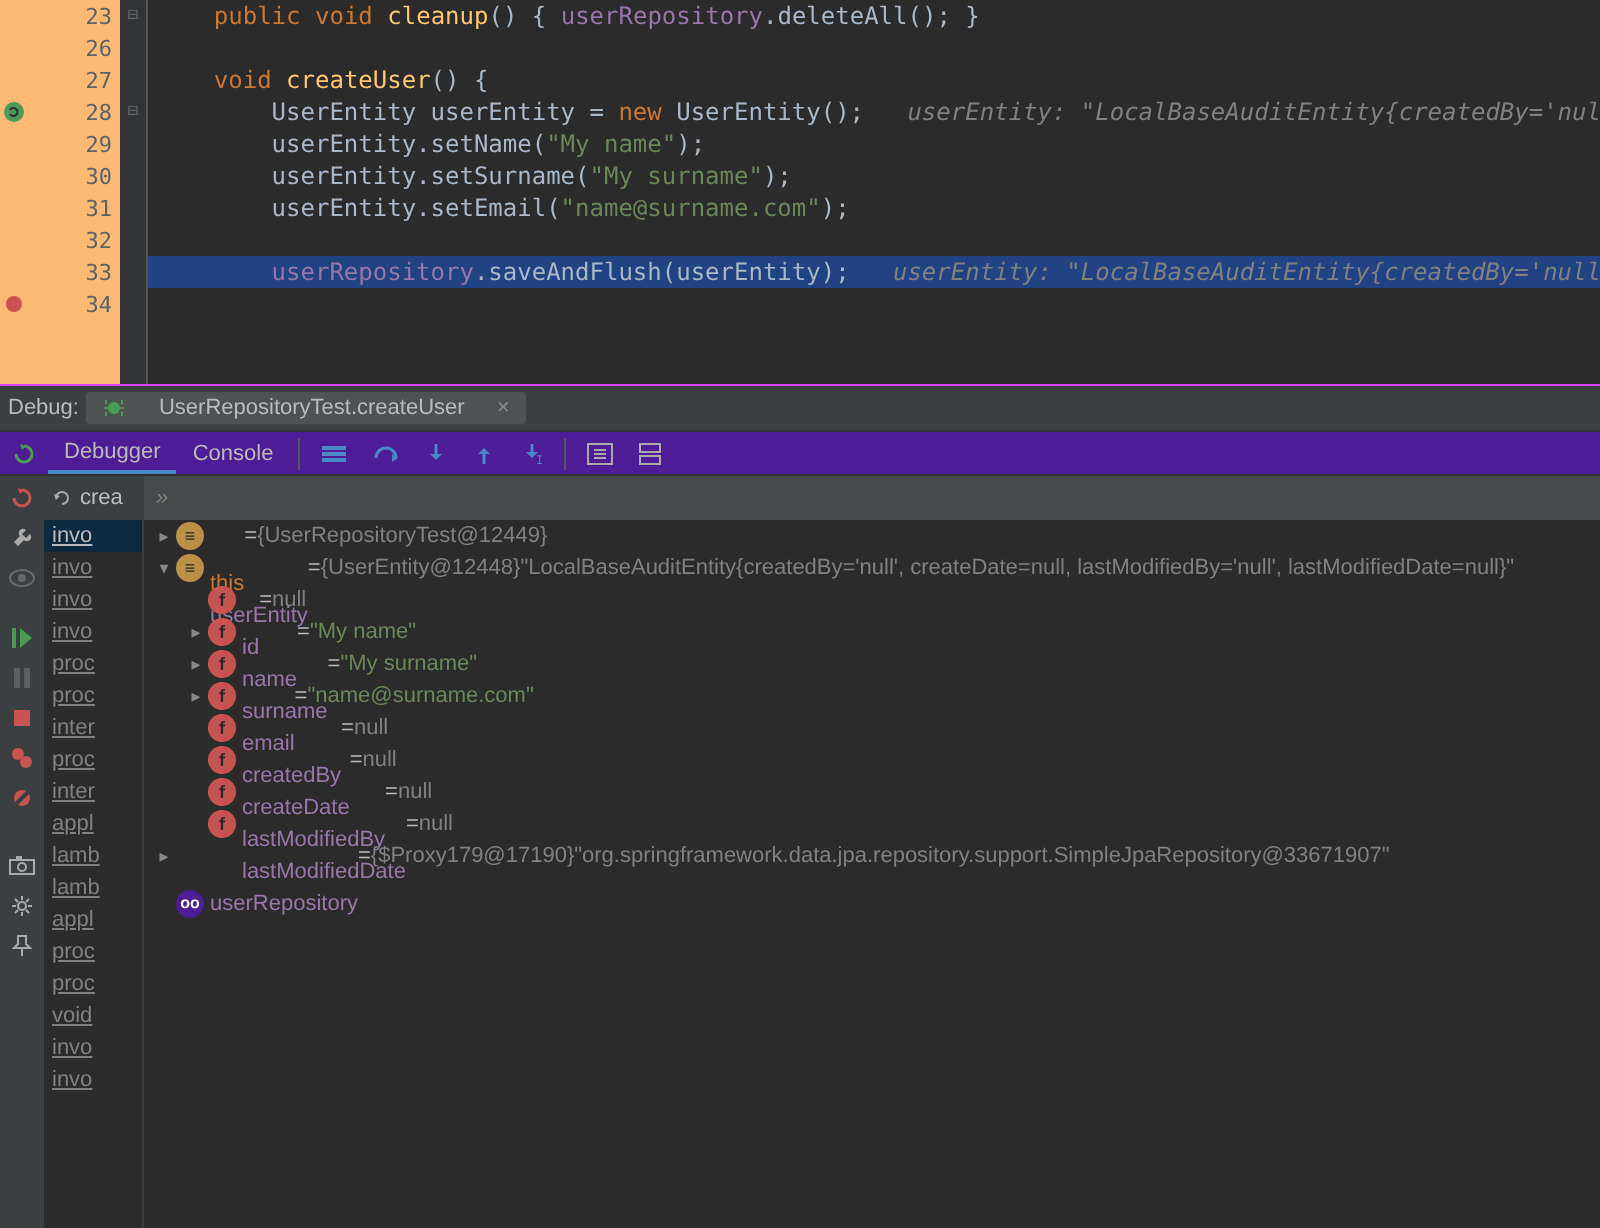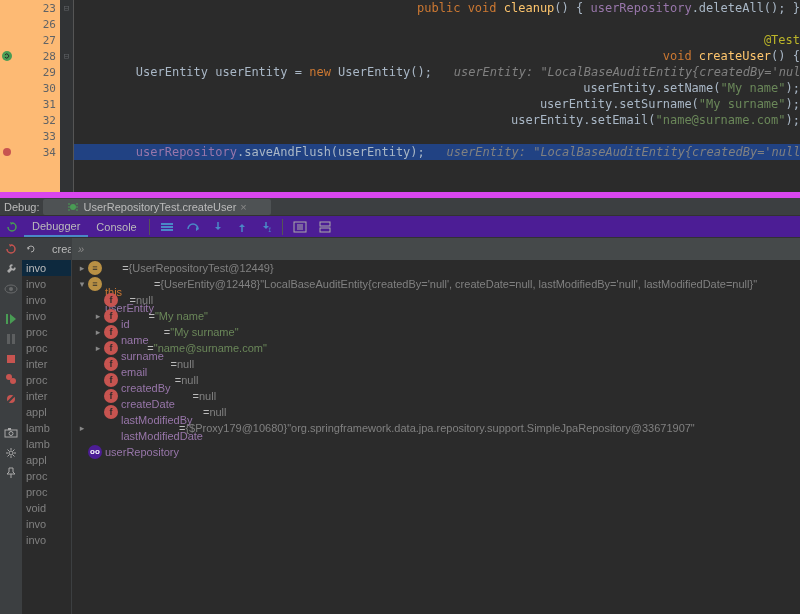--- a/index.html
+++ b/index.html
@@ -6,48 +6,48 @@
 body { font-family: Menlo, Consolas, monospace; font-size: 12px; background: #2b2b2b; color: #a9b7c6; width: 800px; height: 614px; overflow: hidden; }
 
 .editor { position: relative; height: 192px; display: flex; background: #2b2b2b; }
 .gutter { width: 60px; background: #fdba74; display: flex; flex-direction: column; }
 .gutter-row { height: 16px; display: flex; align-items: center; justify-content: flex-end; padding-right: 4px; position: relative; }
 .gutter-icons { position: absolute; left: 2px; display: flex; gap: 2px; }
 .line-num { color: #606366; font-size: 11px; }
 .fold-area { width: 14px; display: flex; flex-direction: column; background: #313335; border-right: 1px solid #555; }
 .fold-row { height: 16px; display: flex; align-items: center; justify-content: center; }
 .fold-mark { color: #606366; font-size: 9px; cursor: pointer; }
-.code-area { flex: 1; overflow: hidden; text-align: right; }
+.code-area { flex: 1; overflow: hidden; }
 .code-line { height: 16px; line-height: 16px; white-space: pre; padding-left: 4px; }
 .code-line.hl { background: #214283; }
 
 .kw { color: #cc7832; }
 .ann { color: #bbb529; }
 .str { color: #6a8759; }
 .call { color: #ffc66d; }
 .field { color: #9876aa; }
 .comment { color: #808080; font-style: italic; }
 
-.debug-header { display: flex; align-items: center; height: 24px; background: #3c3f41; border-top: 6px solid #d946ef; border-bottom: 1px solid #323232; padding-left: 4px; gap: 4px; }
+.debug-header { display: flex; align-items: center; height: 24px; background: #3c3f41; border-top: 1px solid #d946ef; border-bottom: 1px solid #323232; padding-left: 4px; gap: 4px; }
 .debug-label { color: #bbbbbb; font-family: sans-serif; font-size: 11px; }
-.debug-tab { display: flex; align-items: flex-end; gap: 4px; background: #4e5254; padding: 2px 24px; border-radius: 2px; font-family: sans-serif; font-size: 11px; color: #bbbbbb; }
+.debug-tab { display: flex; align-items: flex-end; gap: 16px; background: #4e5254; padding: 2px 8px; border-radius: 2px; font-family: sans-serif; font-size: 11px; color: #bbbbbb; }
 .tab-close { color: #888; cursor: pointer; }
 
 .toolbar-row { display: flex; align-items: center; height: 22px; background: #4c1d95; border-bottom: 1px solid #323232; }
 .tb-btn { display: flex; align-items: center; padding: 2px 6px; cursor: pointer; }
 .tb-tab { font-family: sans-serif; font-size: 11px; color: #bbb; padding: 3px 8px; cursor: pointer; text-decoration: underline; text-decoration-color: transparent; }
 .tb-tab.active { border-bottom: 2px solid #4a88c7; }
 .sep { width: 1px; height: 16px; background: #555; margin: 0 4px; }
 
 .debug-body { display: flex; height: 376px; background: #2b2b2b; }
 .left-rail { width: 22px; background: #3c3f41; display: flex; flex-direction: column; align-items: center; padding-top: 4px; gap: 6px; }
 .rail-icon { width: 14px; height: 14px; cursor: pointer; display: flex; align-items: center; justify-content: center; }
 .frames-pane { width: 50px; border-right: 1px solid #3c3f41; overflow: hidden; }
-.frames-header { display: flex; align-items: center; gap: 16px; height: 22px; padding: 0 4px; background: #3c3f41; font-family: sans-serif; font-size: 11px; color: #bbb; }
-.frame-item { font-family: sans-serif; font-size: 11px; color: #808080; padding: 2px 4px; white-space: nowrap; overflow: hidden; }
+.frames-header { display: flex; align-items: center; gap: 4px; height: 22px; padding: 0 4px; background: #3c3f41; font-family: sans-serif; font-size: 11px; color: #bbb; }
+.frame-item { font-family: sans-serif; font-size: 11px; color: #808080; padding: 2px 4px; white-space: nowrap; overflow: hidden; text-decoration: underline; }
 .frame-item.sel { background: #0d293e; color: #bbbbbb; }
 .vars-pane { flex: 1; overflow: hidden; }
 .watch-input { height: 22px; display: flex; align-items: center; gap: 6px; background: #45494a; padding: 0 6px; font-family: sans-serif; font-size: 11px; color: #808080; font-style: italic; }
 .var-row { display: flex; align-items: center; height: 16px; font-family: sans-serif; font-size: 11px; color: #bbbbbb; white-space: nowrap; }
 .indent { display: inline-block; }
 .arrow { display: inline-block; width: 12px; color: #888; cursor: pointer; text-align: center; font-size: 9px; }
 .vicon { display: inline-block; width: 14px; height: 14px; border-radius: 50%; text-align: center; line-height: 14px; font-size: 9px; font-weight: bold; margin-right: 3px; }
 .vicon.obj { background: #b99044; color: #2b2b2b; }
 .vicon.fld { background: #c75450; color: #2b2b2b; }
 .vicon.inf { background: #4c1d95; color: #fff; font-size: 8px; margin-top: 48px; }
@@ -125,21 +125,20 @@
       <div class="fold-row"></div>
       <div class="fold-row"></div>
       <div class="fold-row"></div>
       <div class="fold-row"></div>
       <div class="fold-row"></div>
       <div class="fold-row"></div>
     </div>
   <div class="code-area" id="code">
       <div class="code-line">    <span class="kw">public</span> <span class="kw">void</span> <span class="call">cleanup</span>() { <span class="field">userRepository</span>.deleteAll(); }</div>
       <div class="code-line">&nbsp;</div>
-      <div class="code-line">    <span class="ann">@Test</span></div>
       <div class="code-line">    <span class="kw">void</span> <span class="call">createUser</span>() {</div>
       <div class="code-line">        UserEntity userEntity = <span class="kw">new</span> UserEntity();   <span class="comment">userEntity: "LocalBaseAuditEntity{createdBy='null', createDa</span></div>
       <div class="code-line">        userEntity.setName(<span class="str">"My name"</span>);</div>
       <div class="code-line">        userEntity.setSurname(<span class="str">"My surname"</span>);</div>
       <div class="code-line">        userEntity.setEmail(<span class="str">"name@surname.com"</span>);</div>
       <div class="code-line">&nbsp;</div>
       <div class="code-line hl">        <span class="field">userRepository</span>.saveAndFlush(userEntity);   <span class="comment">userEntity: "LocalBaseAuditEntity{createdBy='null', createDa</span></div>
     </div>
 </div>
 
@@ -403,18 +402,18 @@
           <span class="vname">lastModifiedDate</span>
           <span> = </span>
           <span class="vval">null</span>
         </div>
         <div class="var-row">
           <span class="indent" style="width: 4px;"></span>
           <span class="arrow">▸</span>
           <span class="vicon inf">oo</span>
           <span class="vname">userRepository</span>
           <span> = </span>
-          <span class="vval">{$Proxy179@10680}</span>
+          <span class="vval">{$Proxy179@17190}</span>
           <span class="vval"> "org.springframework.data.jpa.repository.support.SimpleJpaRepository@33671907"</span>
         </div>
       </div>
   </div>
 </div>
 
 </body></html>

